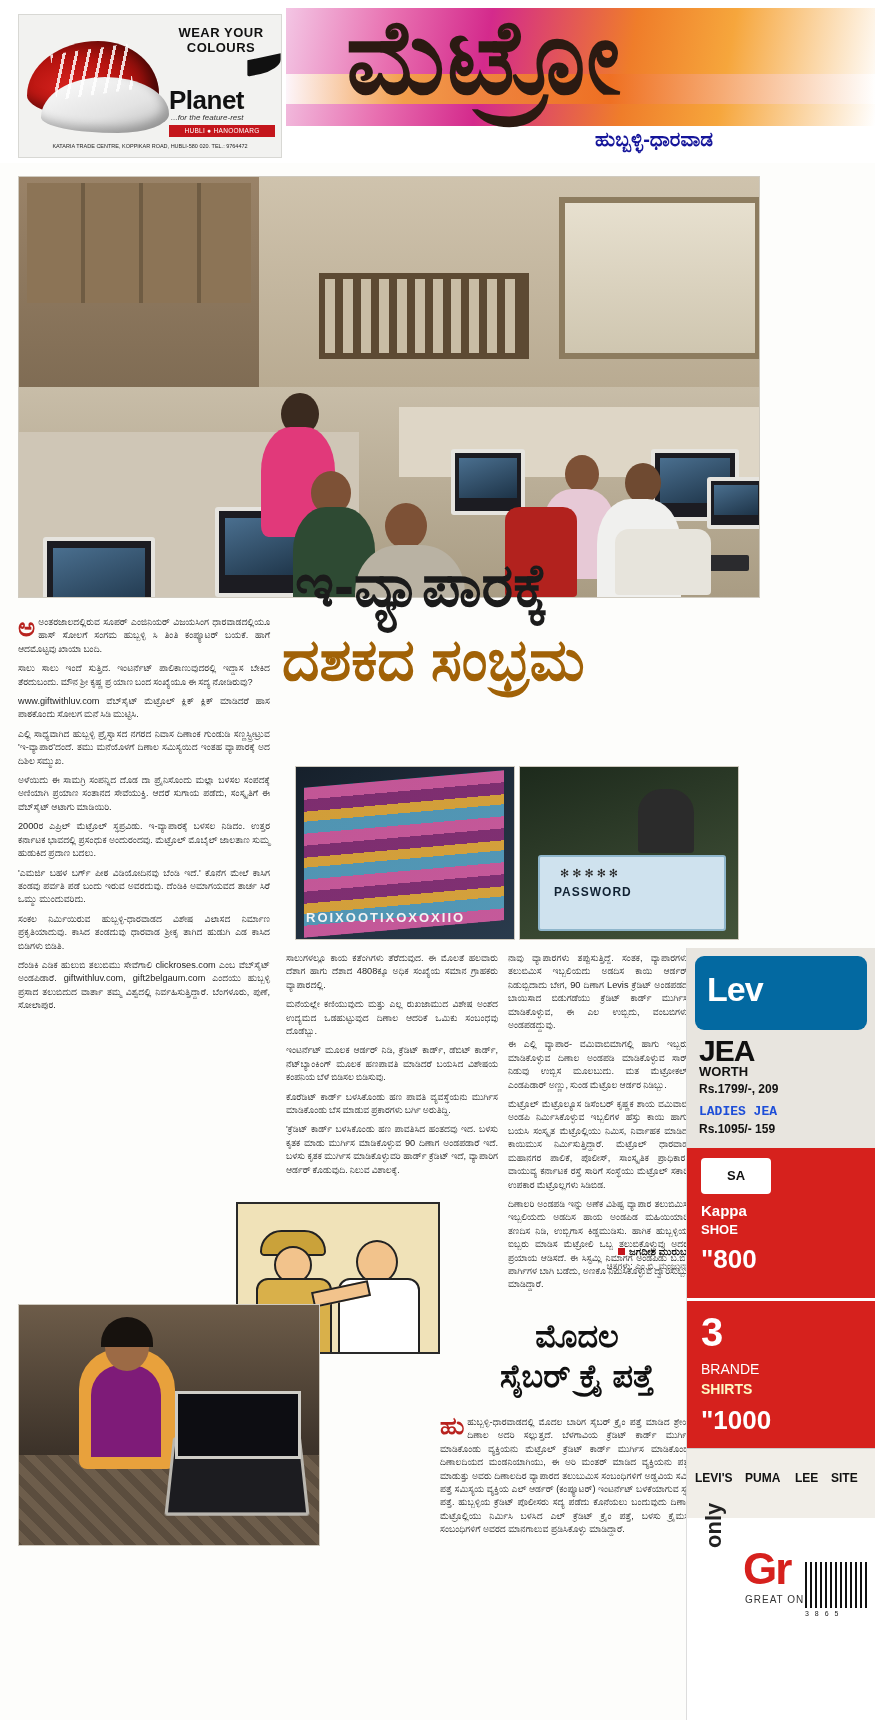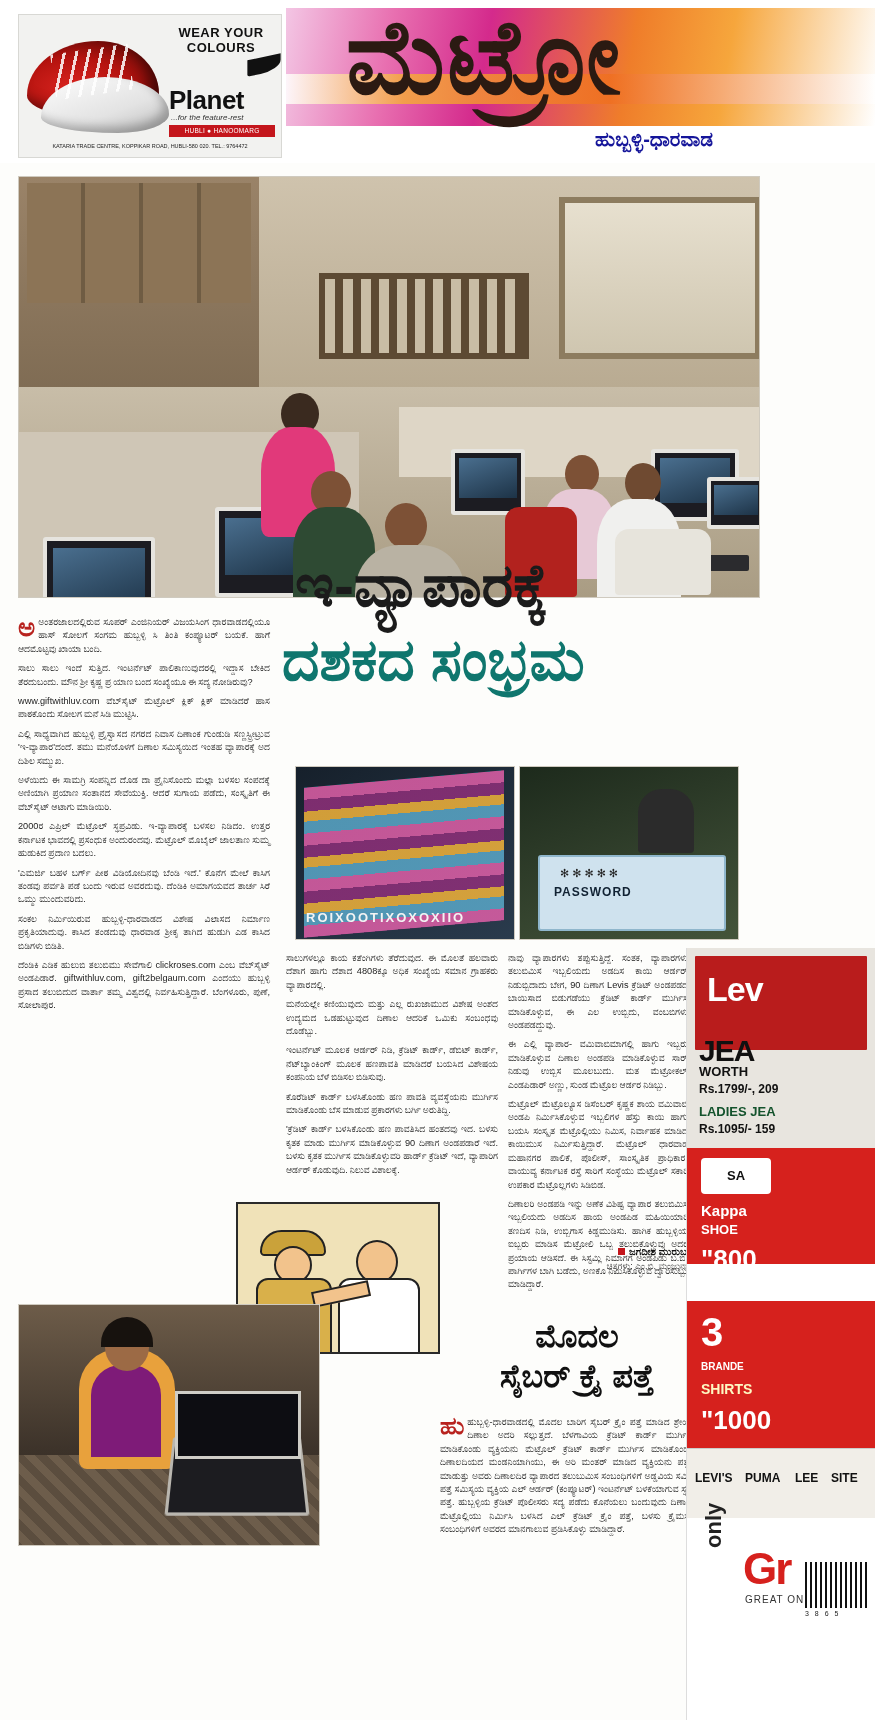--- a/index.html
+++ b/index.html
@@ -65,21 +65,21 @@
              background:linear-gradient(160deg,#4a6f8f,#1d3347);}
   .pers{position:absolute;border-radius:40% 40% 10% 10%;}
   .head{position:absolute;border-radius:50%;background:#8b5d3b;}
   .chairred{position:absolute;background:#b2221e;border-radius:14px 14px 4px 4px;}
   .kbd{position:absolute;background:#2b2b2e;border-radius:2px;}
 
   
   .headline1{position:absolute;left:295px;top:545px;width:480px;
              font-size:60px;line-height:66px;font-weight:bold;color:#1b1b1b;white-space:nowrap;}
   .headline2{position:absolute;left:282px;top:620px;width:520px;
-             font-size:58px;line-height:64px;font-weight:bold;color:#0f766e;white-space:nowrap;}
+             font-size:58px;line-height:64px;font-weight:bold;color:#a16207;white-space:nowrap;}
 
   
   .col{position:absolute;font-size:9.2px;line-height:13.4px;color:#222;text-align:justify;
        word-spacing:-0.5px;}
   .dropcap{float:left;font-size:26px;line-height:22px;font-weight:bold;color:#b8231f;
            padding:0 3px 0 0;}
   .col p{margin:0 0 6px 0;}
 
   
   .photo2{position:absolute;left:295px;top:758px;width:218px;height:172px;overflow:hidden;border:1px solid #cfcabf;}
@@ -127,38 +127,38 @@
   .subtext .dc{float:left;font-size:24px;line-height:20px;font-weight:bold;color:#b8231f;padding-right:3px;}
 
   
   .byline{position:absolute;left:524px;top:1236px;width:170px;text-align:right;font-size:10px;line-height:15px;color:#111;font-weight:bold;}
   .byline .sq{display:inline-block;width:7px;height:7px;background:#c4161c;margin-right:4px;}
   .byline .ph{display:block;font-weight:normal;font-size:9px;color:#333;}
 
   
   .adcol{position:absolute;left:686px;top:940px;width:189px;height:780px;background:#ffffff;border-left:1px solid #ddd;overflow:hidden;}
   .ad-levis{position:absolute;left:0;top:0;width:189px;height:200px;background:#e8e5df;}
-  .lev-red{position:absolute;left:8px;top:8px;width:172px;height:94px;background:#b91c1c;border-radius:1px;}
+  .lev-red{position:absolute;left:8px;top:8px;width:172px;height:74px;background:#0369a1;border-radius:9px;}
   .lev-red span{display:block;color:#fff;font-size:34px;font-weight:bold;letter-spacing:-1px;padding:14px 0 0 12px;}
   .lev-jea{position:absolute;left:12px;top:86px;font-size:30px;font-weight:bold;color:#111;letter-spacing:-1px;}
   .lev-l1{position:absolute;left:12px;top:116px;font-size:13px;font-weight:bold;color:#111;}
   .lev-l2{position:absolute;left:12px;top:134px;font-size:12px;font-weight:bold;color:#111;}
-  .lev-l3{position:absolute;left:12px;top:156px;font-size:13px;font-weight:bold;color:#14532d;}
+  .lev-l3{position:absolute;left:12px;top:156px;font-size:13px;font-weight:bold;color:#1d4ed8;font-family:Liberation Mono, monospace;}
   .lev-l4{position:absolute;left:12px;top:174px;font-size:12px;font-weight:bold;color:#111;}
 
-  .ad-kappa{position:absolute;left:0;top:200px;width:189px;height:116px;background:#d6211d;}
+  .ad-kappa{position:absolute;left:0;top:200px;width:189px;height:150px;background:#d6211d;}
   .kp-badge{position:absolute;left:14px;top:10px;width:70px;height:36px;background:#fff;border-radius:4px;}
   .kp-badge span{display:block;text-align:center;font-size:13px;font-weight:bold;color:#111;line-height:36px;}
   .kp-t1{position:absolute;left:14px;top:54px;color:#fff;font-size:15px;font-weight:bold;}
   .kp-t2{position:absolute;left:14px;top:74px;color:#fff;font-size:13px;font-weight:bold;}
   .kp-t3{position:absolute;left:14px;top:96px;color:#fff;font-size:26px;font-weight:bold;}
 
   .ad-shirt{position:absolute;left:0;top:350px;width:189px;height:150px;background:#d6211d;border-top:3px solid #fff;}
   .sh-3{position:absolute;left:14px;top:12px;color:#fff;font-size:40px;font-weight:bold;line-height:38px;}
-  .sh-t1{position:absolute;left:14px;top:60px;color:#fff;font-size:10px;font-weight:bold;}
+  .sh-t1{position:absolute;left:14px;top:60px;color:#fff;font-size:14px;font-weight:normal;}
   .sh-t2{position:absolute;left:14px;top:80px;color:#fef9c3;font-size:14px;font-weight:bold;}
   .sh-t3{position:absolute;left:14px;top:104px;color:#fff;font-size:26px;font-weight:bold;}
 
   .ad-brands{position:absolute;left:0;top:500px;width:187px;height:70px;background:#f1eee8;border-top:1px solid #ccc;padding-left:24px;}
   .br{position:absolute;top:22px;font-size:12px;font-weight:bold;color:#111;}
   .ad-only{position:absolute;left:0;top:570px;width:189px;height:120px;background:#ffffff;}
   .only-w{position:absolute;left:14px;top:30px;font-size:22px;font-weight:bold;color:#222;
            transform:rotate(-90deg);transform-origin:left top;}
   .grt{position:absolute;left:56px;top:26px;font-size:44px;font-weight:bold;color:#d6211d;letter-spacing:-2px;}
   .grt-sub{position:absolute;left:58px;top:76px;font-size:10px;font-weight:normal;color:#333;letter-spacing:1px;}

